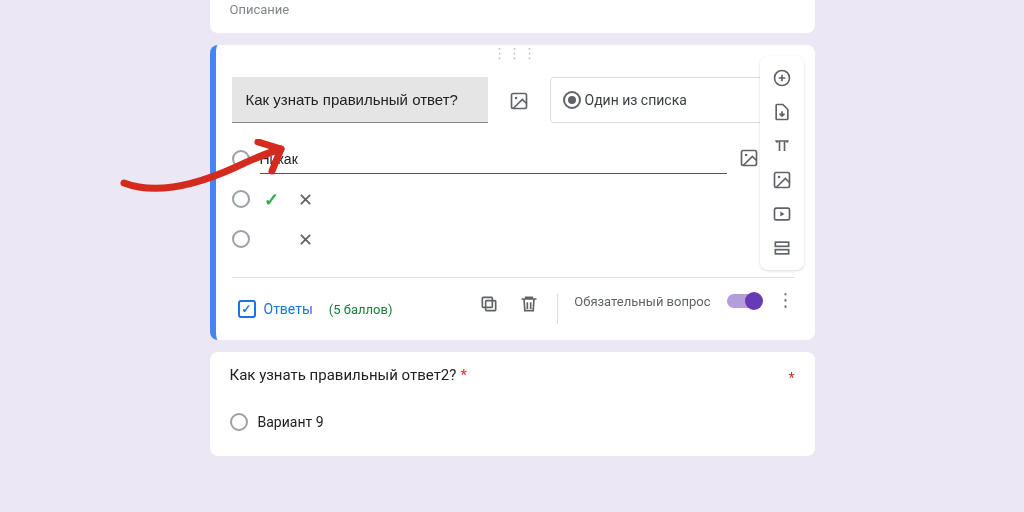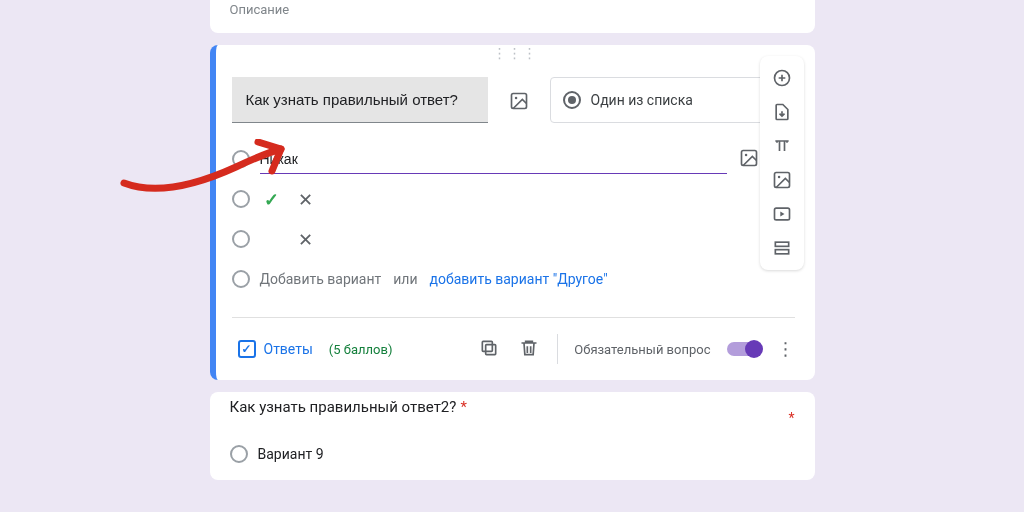--- a/index.html
+++ b/index.html
@@ -5,47 +5,47 @@
 * { box-sizing: border-box; margin: 0; padding: 0; }
 body { font-family: Roboto, Arial, sans-serif; background: #ece7f4; width: 1024px; height: 512px; overflow: hidden; position: relative; font-size: 14px; color: #202124; }
 .card { background: #fff; border-radius: 8px; margin: 0 auto 12px; width: 605px; position: relative; }
 .card.top { padding: 16px 20px; margin-top: -14px; }
 .card.selected { border-left: 6px solid #4285f4; }
 .card-inner { padding: 20px 20px 8px 16px; }
 .drag-handle { text-align: center; color: #bdc1c6; font-size: 14px; line-height: 8px; letter-spacing: 1px; padding-top: 4px; height: 12px; }
 .q-row { display: flex; gap: 12px; align-items: flex-start; margin-bottom: 14px; }
 .q-input { flex: 1; background: #e5e5e5; border: none; border-bottom: 1px solid #80868b; padding: 14px 14px; font-size: 15px; color: #202124; outline: none; }
 .img-btn { width: 38px; height: 48px; display: flex; align-items: center; justify-content: center; color: #5f6368; cursor: pointer; }
-.type-select { width: 245px; height: 46px; border: 1px solid #dadce0; border-radius: 4px; display: flex; align-items: center; padding: 0 12px; cursor: pointer; gap: 10px; color: #3c4043; font-size: 14px; }
+.type-select { width: 245px; height: 46px; border: 1px solid #dadce0; border-radius: 4px; display: flex; align-items: center; padding: 0 12px; cursor: pointer; gap: 4px; color: #3c4043; font-size: 14px; }
 .type-select .arrow { margin-left: auto; color: #5f6368; font-size: 10px; }
 .opt-row { display: flex; align-items: center; height: 40px; gap: 10px; }
 .radio { width: 18px; height: 18px; border: 2px solid #9aa0a6; border-radius: 50%; flex-shrink: 0; }
 .opt-input { flex: 1; border: none; border-bottom: 1px solid transparent; padding: 6px 0; font-size: 14px; outline: none; color: #202124; }
 .opt-input.active { border-bottom: 1px solid #673ab7; }
 .opt-img { width: 24px; color: #5f6368; cursor: pointer; text-align: center; }
 .check { color: #34a853; width: 24px; text-align: center; font-size: 18px; font-weight: bold; }
 .xbtn { width: 24px; color: #5f6368; cursor: pointer; text-align: center; font-size: 18px; }
 .add-opt { display: flex; align-items: center; height: 40px; gap: 10px; font-size: 14px; }
 .add-opt .ghost { color: #70757a; }
 .add-opt .or { color: #70757a; margin: 0 2px; }
 .add-opt .other { color: #1a73e8; cursor: pointer; }
 .divider { height: 1px; background: #e0e0e0; margin: 18px 0 8px; }
 .footer { display: flex; align-items: center; height: 46px; gap: 8px; }
 .answers-btn { display: flex; align-items: center; gap: 8px; color: #1a73e8; cursor: pointer; padding: 4px 6px; }
 .answers-btn .chk { width: 18px; height: 18px; border: 2px solid #1a73e8; border-radius: 3px; display: flex; align-items: center; justify-content: center; color: #1a73e8; font-size: 12px; font-weight: bold; }
 .points { color: #15803d; font-size: 13px; margin-left: 2px; }
-.footer-right { margin-left: auto; display: flex; align-items: center; gap: 16px; }
+.footer-right { margin-left: auto; display: flex; gap: 16px; }
 .icon-btn { color: #5f6368; cursor: pointer; width: 24px; text-align: center; }
 .vbar { width: 1px; height: 30px; background: #dadce0; }
 .req-label { color: #5f6368; font-size: 13px; }
 .toggle { width: 34px; height: 14px; background: #b39ddb; border-radius: 10px; position: relative; cursor: pointer; }
 .toggle .knob { width: 18px; height: 18px; background: #673ab7; border-radius: 50%; position: absolute; right: -2px; top: -2px; }
 .more { color: #5f6368; cursor: pointer; font-size: 18px; line-height: 12px; }
 .desc-text { color: #80868b; font-size: 13px; }
-.q2-card { padding: 6px 20px; }
+.q2-card { padding: 14px 20px; }
 .q2-title { font-size: 15px; color: #202124; margin-bottom: 18px; }
 .q2-title .ast { color: #d93025; margin-left: 4px; }
 .q2-right-ast { position: absolute; right: 20px; top: 18px; color: #d93025; }
 .toolbar { position: absolute; left: 760px; top: 56px; width: 44px; background: #fff; border-radius: 8px; box-shadow: 0 1px 3px rgba(0,0,0,.15); padding: 6px 0; display: flex; flex-direction: column; align-items: center; gap: 2px; }
 .toolbar .tb { width: 32px; height: 32px; display: flex; align-items: center; justify-content: center; color: #5f6368; cursor: pointer; border-radius: 4px; }
 .arrow-overlay { position: absolute; left: 116px; top: 139px; pointer-events: none; }
 svg.ico { width: 20px; height: 20px; fill: none; stroke: currentColor; stroke-width: 2; }
 .radio-dot { width:18px; height:18px; border:2px solid #5f6368; border-radius:50%; display:flex; align-items:center; justify-content:center; }
 .radio-dot::after { content:''; width:8px; height:8px; background:#5f6368; border-radius:50%; }
 </style>
@@ -93,26 +93,20 @@
       <span class="check">✓</span>
       <span class="xbtn">✕</span>
     </div>
 
     <div class="opt-row">
       <span class="radio"></span>
       <span style="width:24px"></span>
       <span class="xbtn">✕</span>
     </div>
 
-    <div class="add-opt">
-      <span class="radio"></span>
-      <span class="ghost">Добавить вариант</span>
-      <span class="or">или</span>
-      <span class="other">добавить вариант "Другое"</span>
-    </div>
 
     <div class="divider"></div>
 
     <div class="footer">
       <div class="answers-btn">
         <span class="chk">✓</span>
         <span>Ответы</span>
       </div>
       <span class="points">(5 баллов)</span>
       <div class="footer-right">

